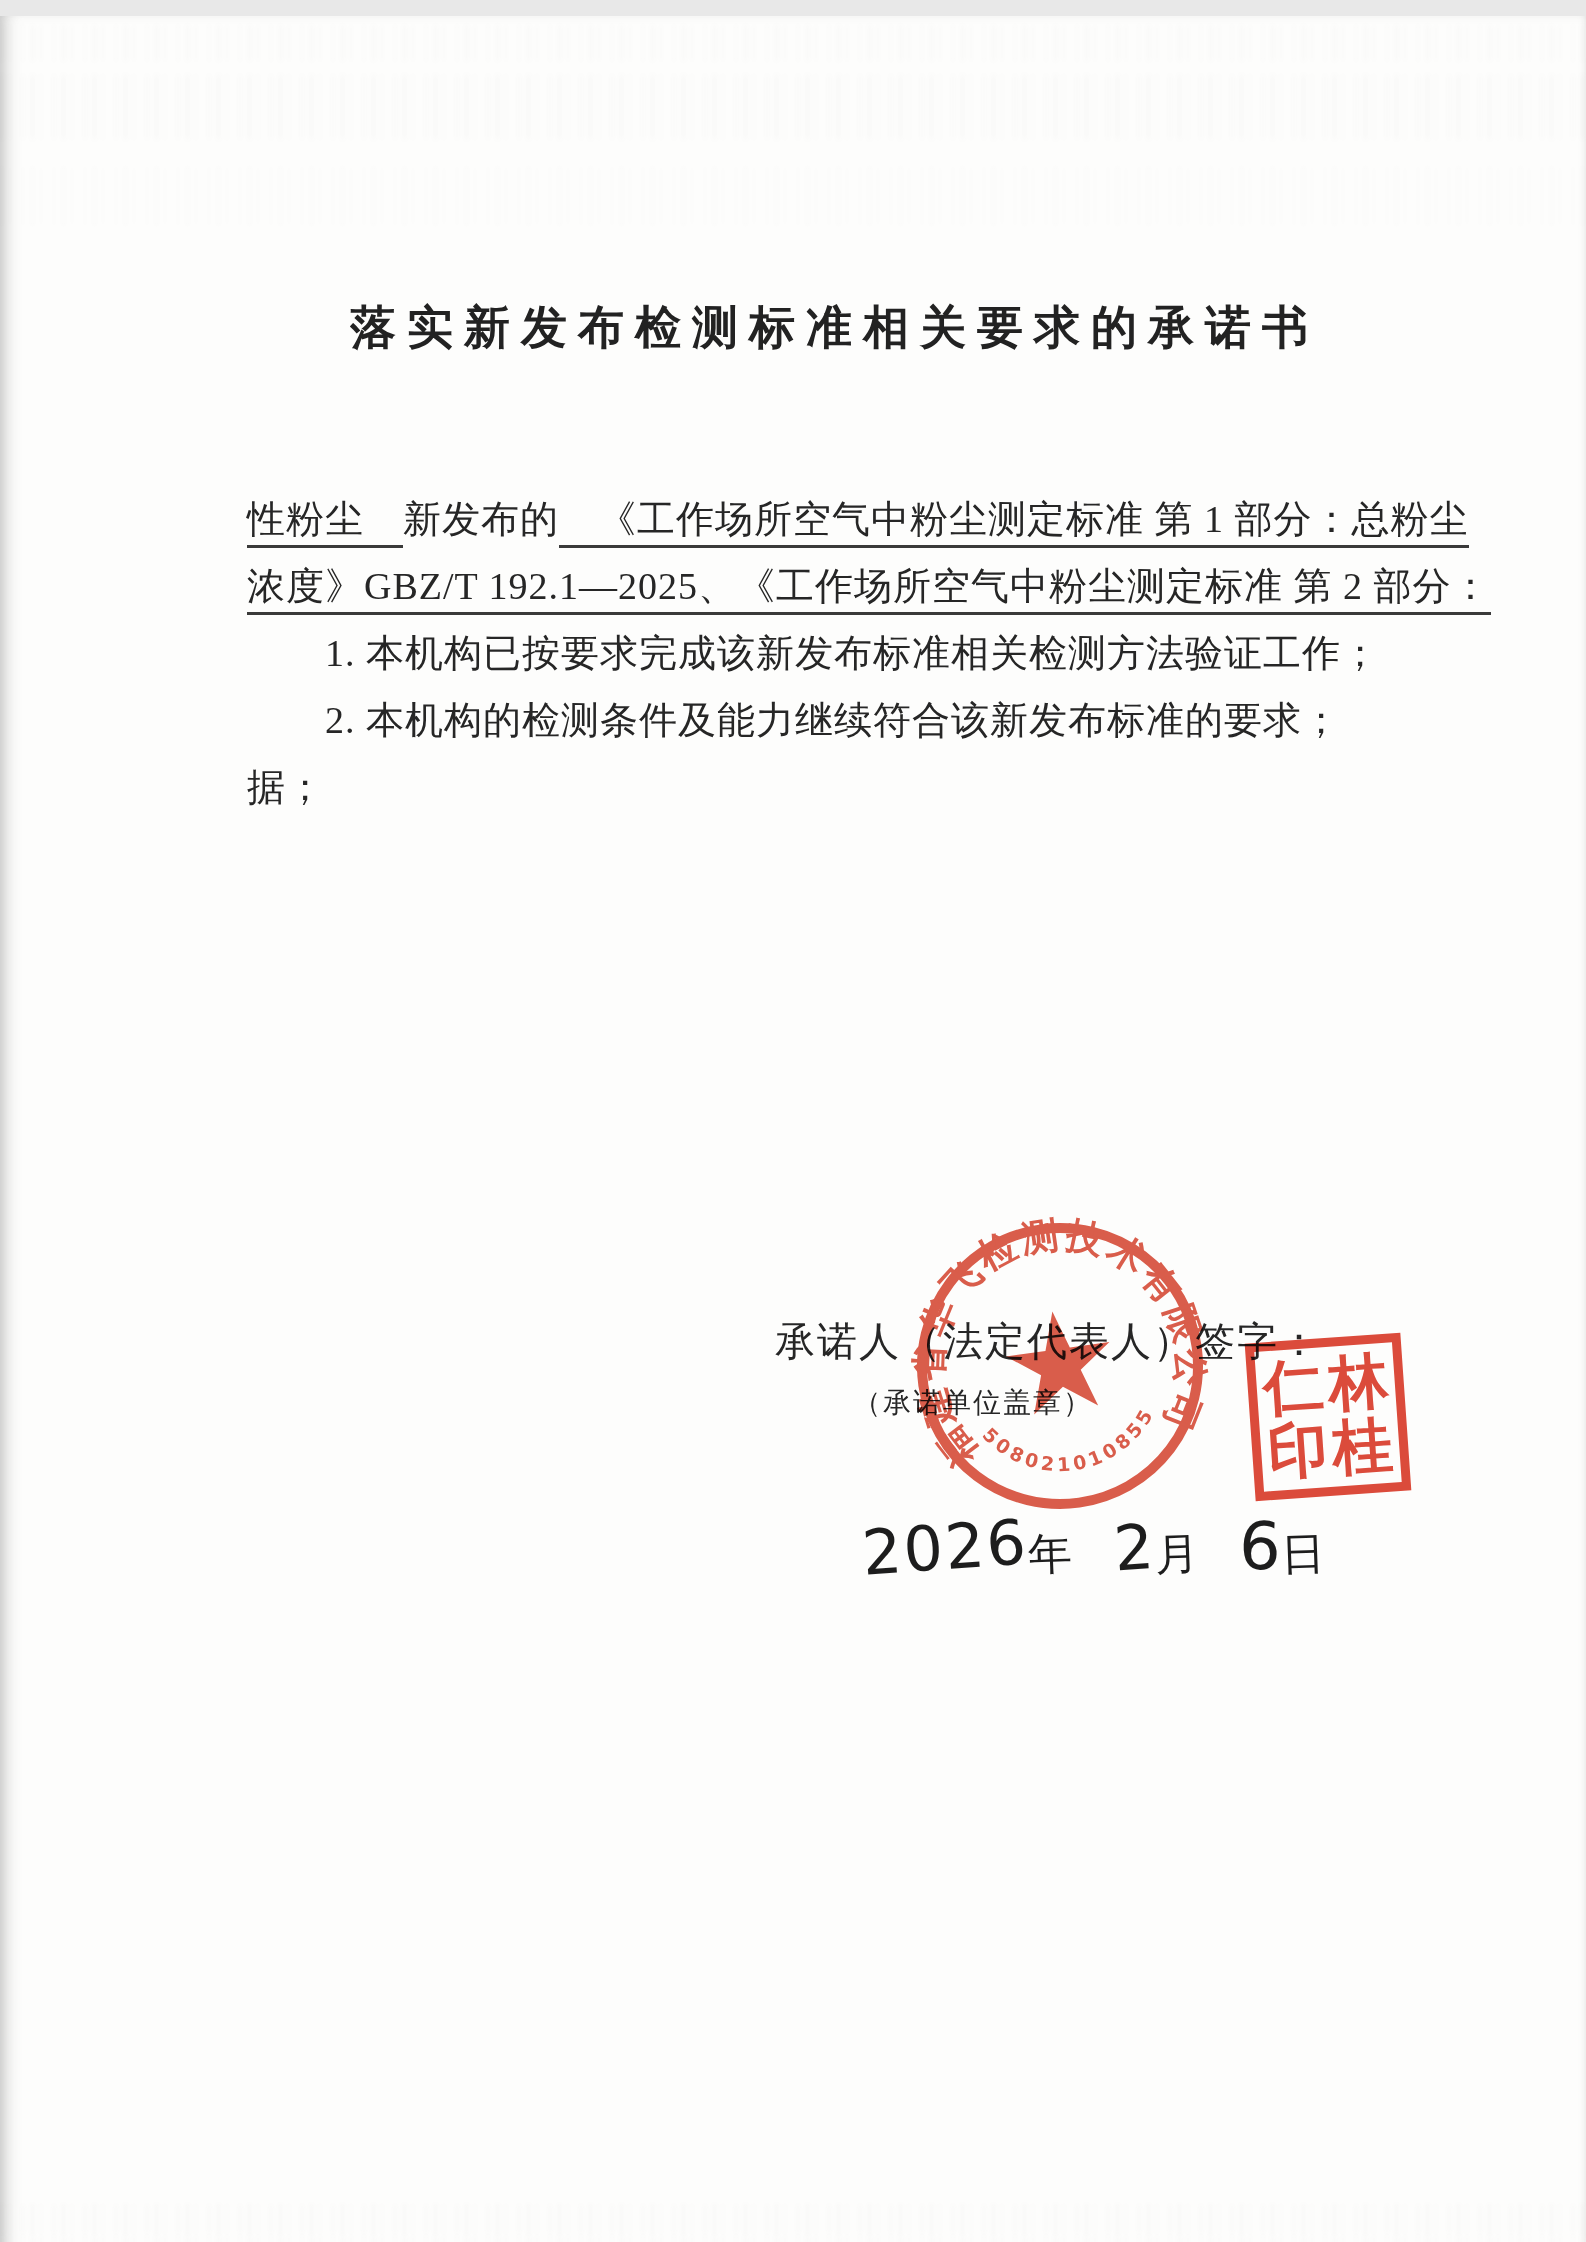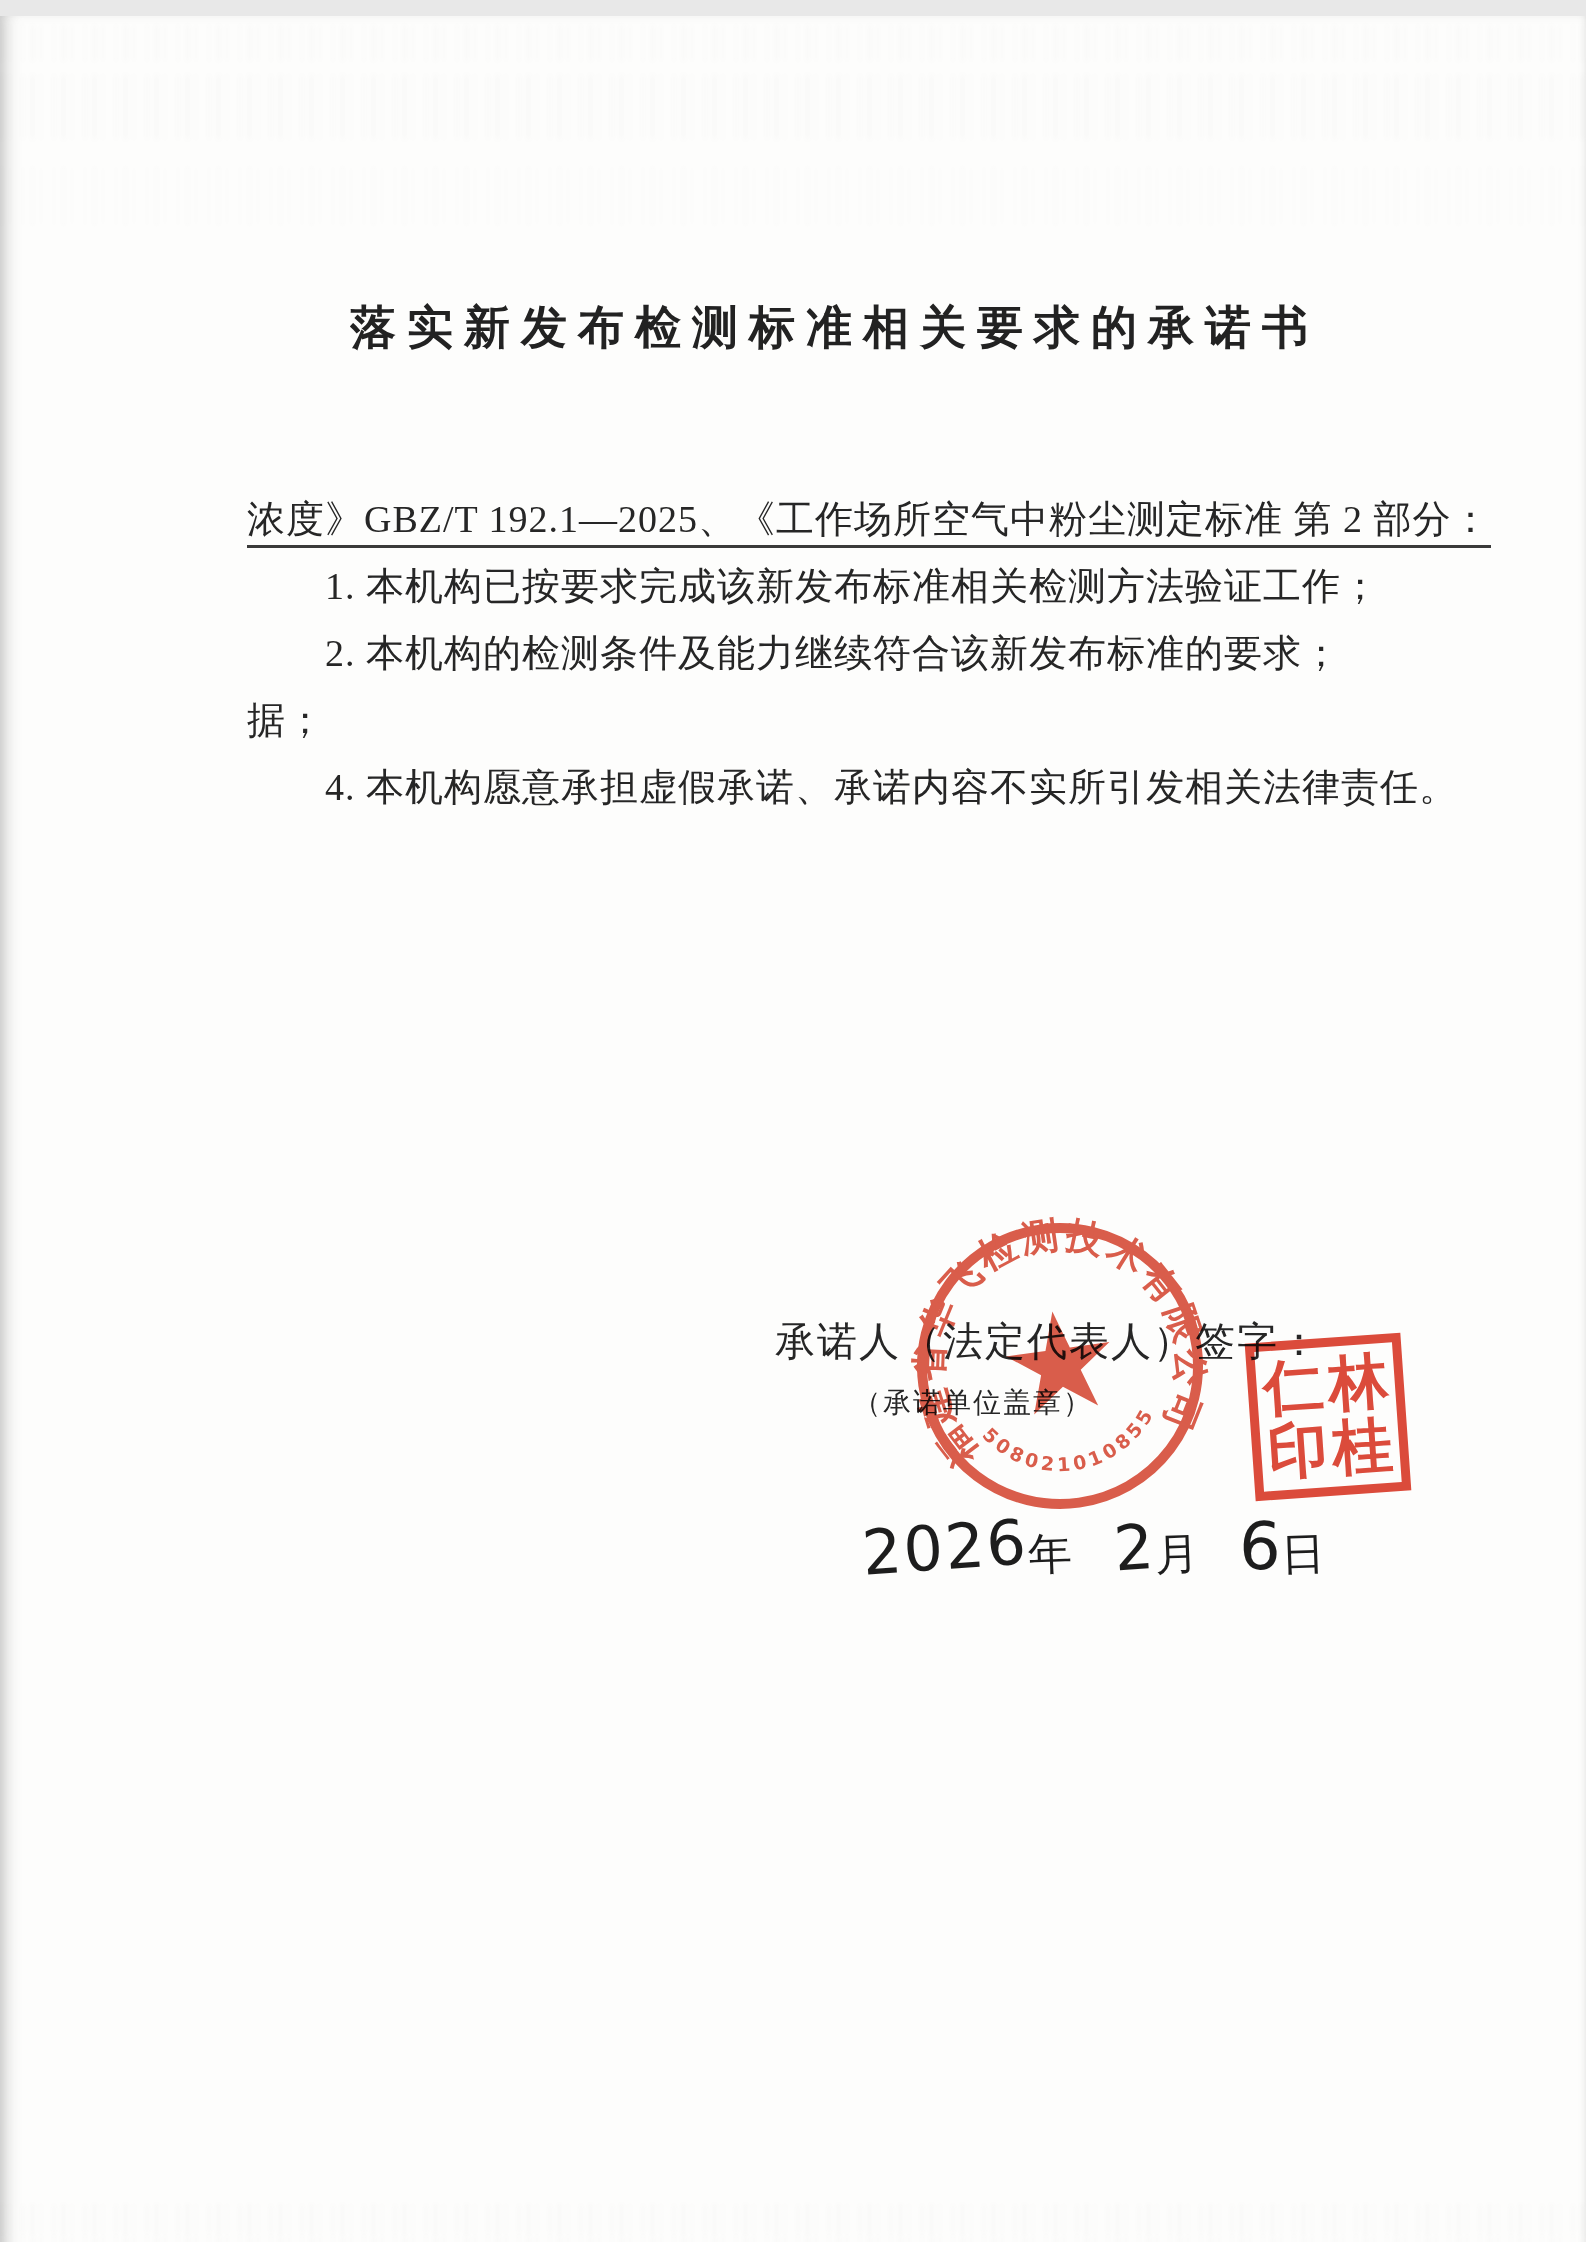--- a/index.html
+++ b/index.html
@@ -86,25 +86,26 @@
 
   <div class="bleed b1"></div>
   <div class="bleed b2"></div>
   <div class="bleed b3"></div>
   <div class="bleed b4"></div>
   <div class="bleed b5"></div>
 
   <h1 class="doc-title">落实新发布检测标准相关要求的承诺书</h1>
 
   <div class="body-text">
+      <div class="t-line"><span class="u">性粉尘　</span><span>新发布的</span><span class="u">　《工作场所空气中粉尘测定标准 第 1 部分：总粉尘</span></div>
       <div class="t-line"><span class="u">浓度》GBZ/T 192.1—2025、《工作场所空气中粉尘测定标准 第 2 部分：</span></div>
       <div class="t-line"><span>　　</span><span>1. 本机构已按要求完成该新发布标准相关检测方法验证工作；</span></div>
       <div class="t-line"><span>　　</span><span>2. 本机构的检测条件及能力继续符合该新发布标准的要求；</span></div>
       <div class="t-line"><span>据；</span></div>
-      <div class="t-line"><span>　　</span><span>4. 本机构愿意承担虚假承诺、承诺内容不实所引发相关法律责任。</span></div>
+      <div class="t-line"><span>　　</span></div>
     </div>
 
   <div class="sig-block sig-line1">承诺人（法定代表人）签字：</div>
   <div class="sig-block sig-line2">（承诺单位盖章）</div>
 
   <div class="date-line">
     <span class="hw-num">2026</span><span class="hw-unit">年</span><span class="dsp1"></span><span class="hw-num">2</span><span class="hw-unit">月</span><span class="dsp2"></span><span class="hw-day">6</span><span class="hw-unit">日</span>
   </div>
 
   <svg class="company-seal" viewBox="0 0 300 300">

